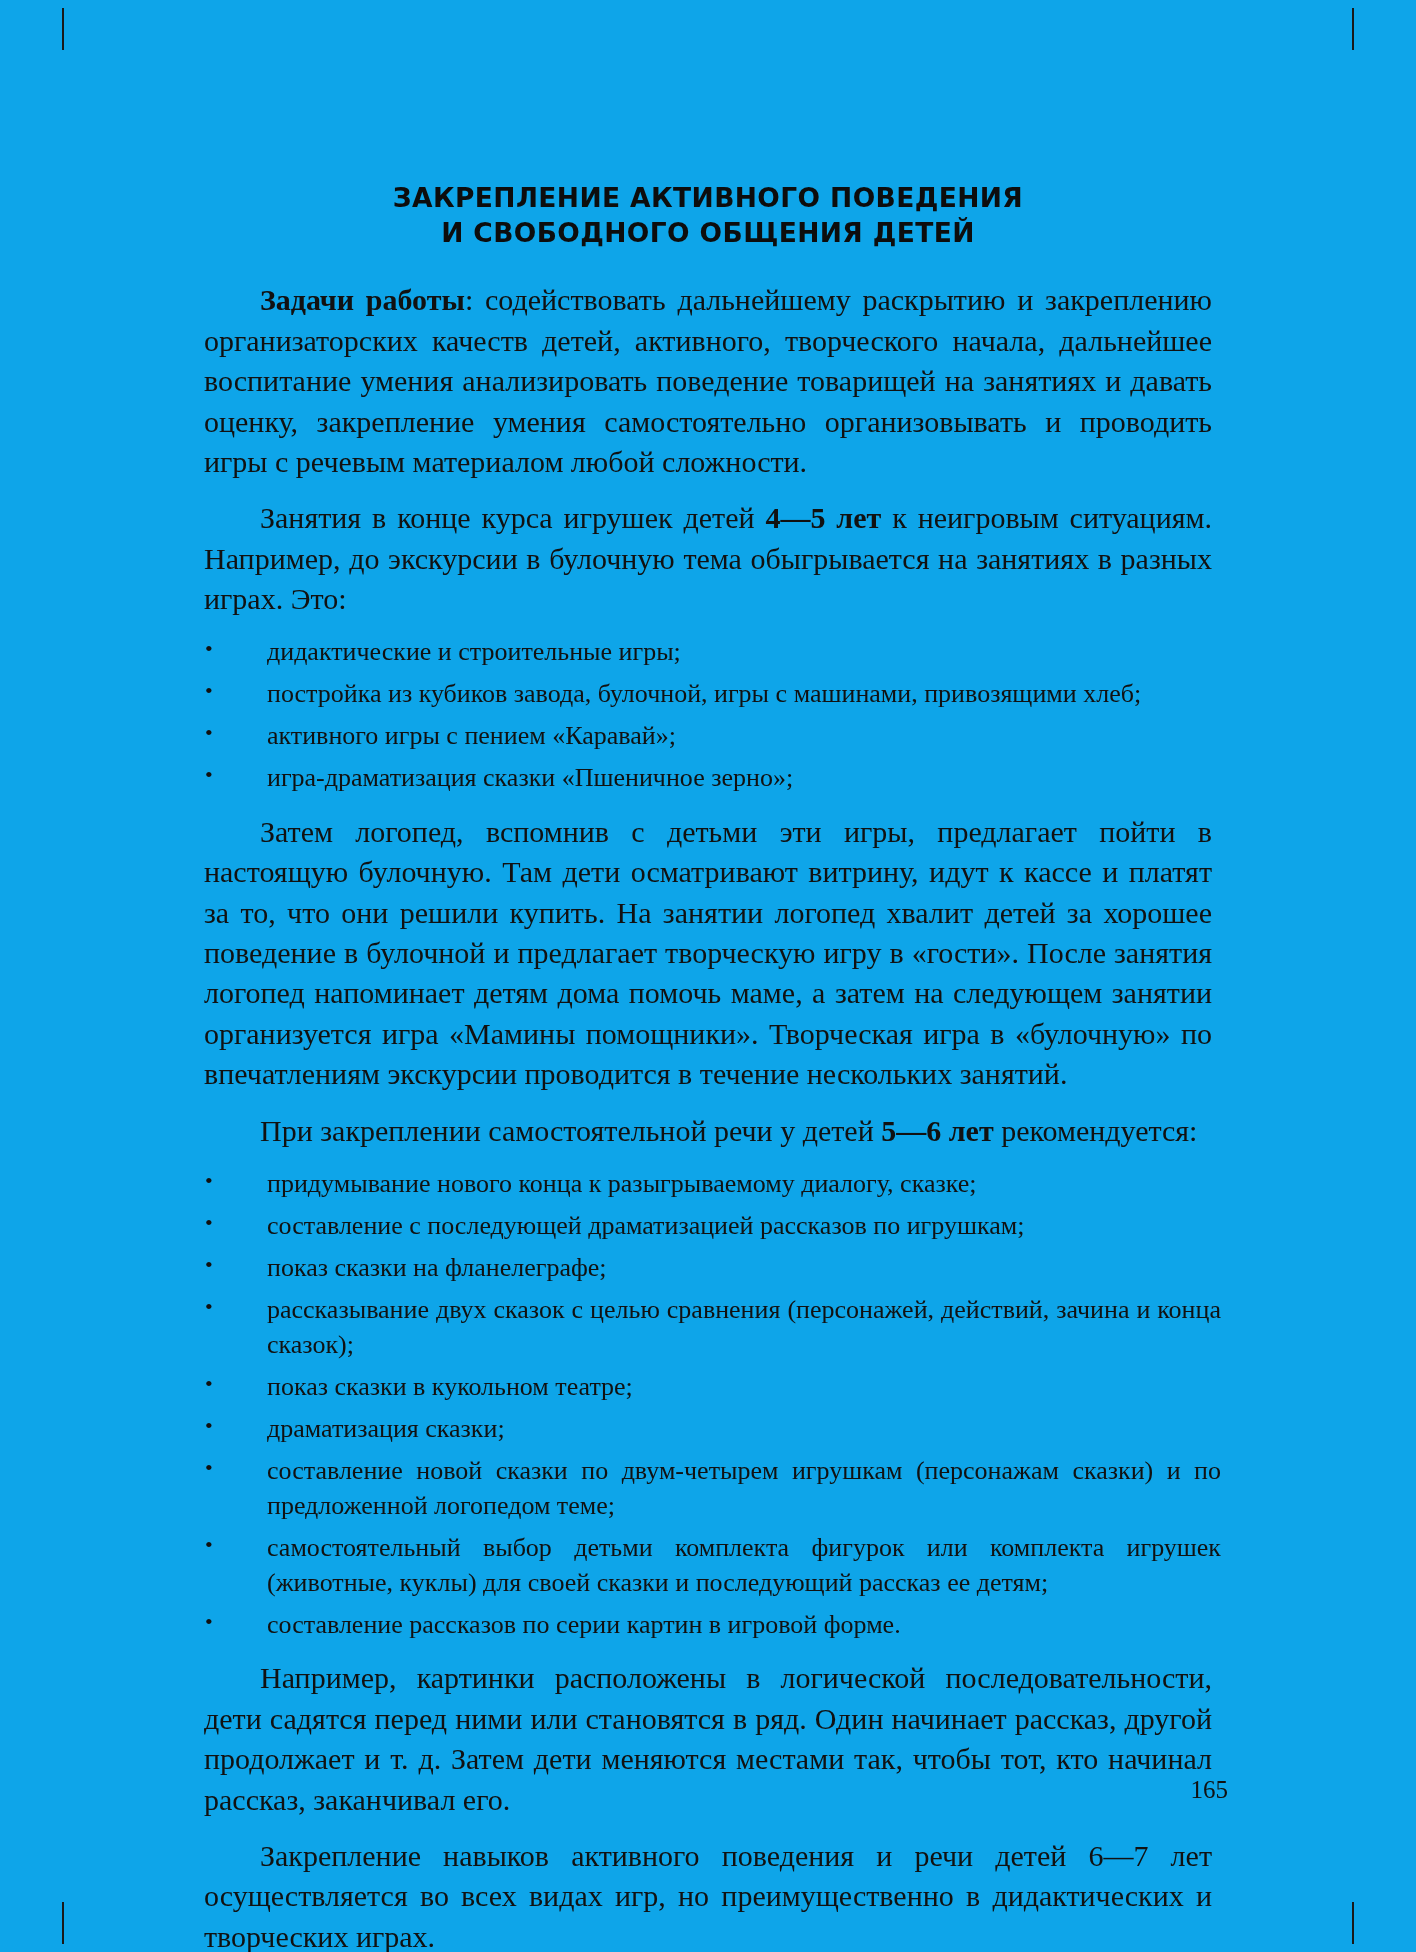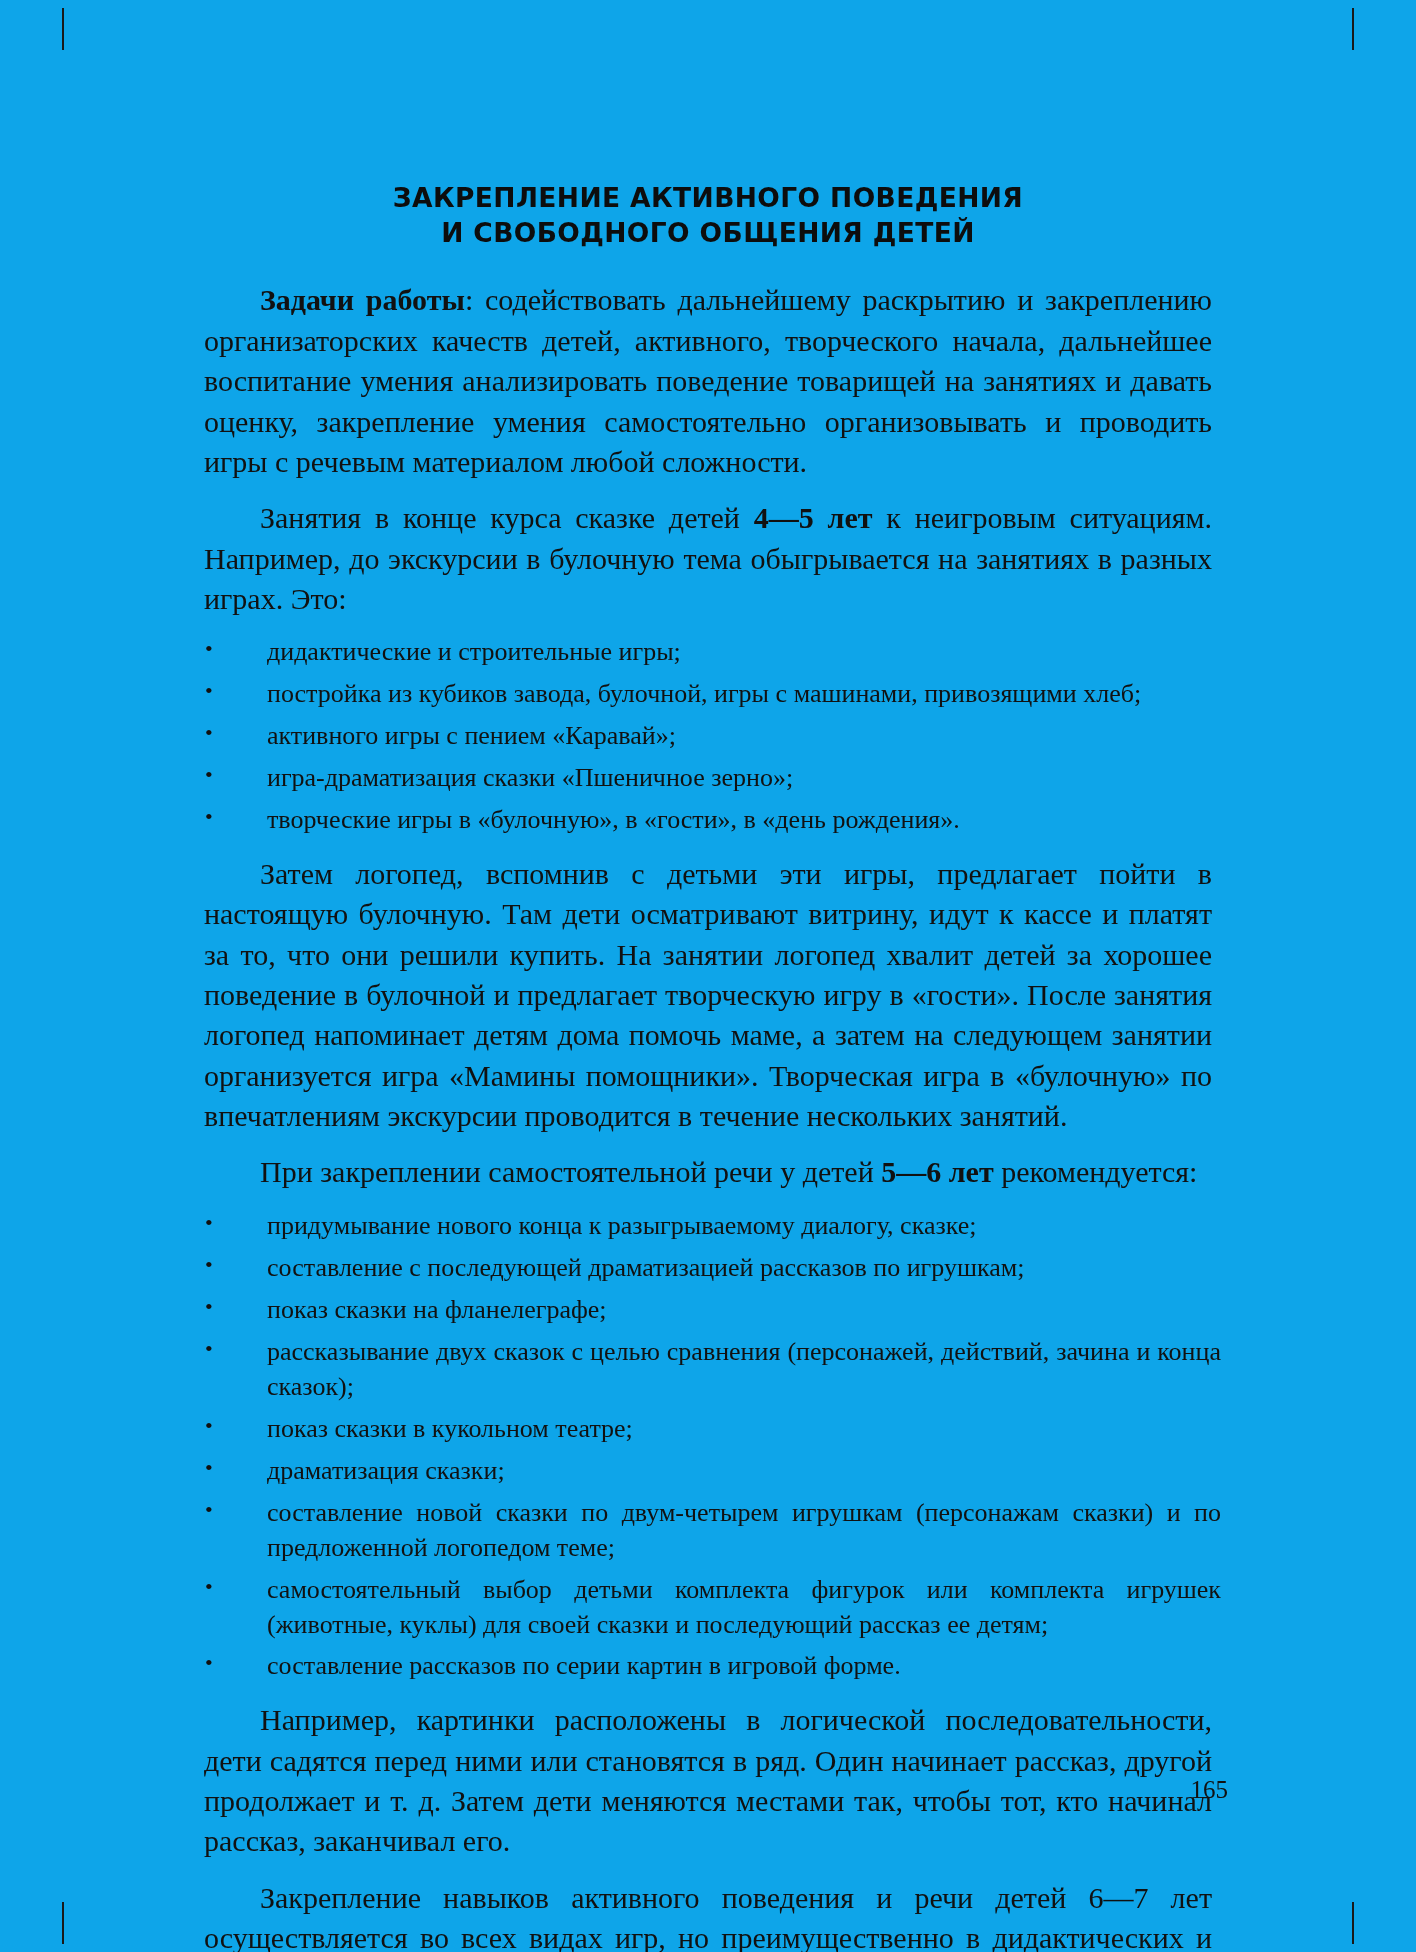--- a/index.html
+++ b/index.html
@@ -101,28 +101,27 @@
 
   <div class="content">
 
     <h1 class="title">
       <span class="line">ЗАКРЕПЛЕНИЕ АКТИВНОГО ПОВЕДЕНИЯ</span>
       <span class="line">И СВОБОДНОГО ОБЩЕНИЯ ДЕТЕЙ</span>
     </h1>
 
     <p class="para"><span class="bold">Задачи работы</span><span>: содействовать дальнейшему раскрытию и закреплению организаторских качеств детей, активного, творческого начала, дальнейшее воспитание умения анализировать поведение товарищей на занятиях и давать оценку, закрепление умения самостоятельно организовывать и проводить игры с речевым материалом любой сложности.</span></p>
 
-    <p class="para"><span>Занятия в конце курса сказке детей </span><span class="bold">4—5 лет</span><span> к неигровым ситуациям. Например, до экскурсии в булочную тема обыгрывается на занятиях в разных играх. Это:</span></p>
+    <p class="para"><span>Занятия в конце курса игрушек детей </span><span class="bold">4—5 лет</span><span> к неигровым ситуациям. Например, до экскурсии в булочную тема обыгрывается на занятиях в разных играх. Это:</span></p>
 
     <ul class="bullets">
       <li>дидактические и строительные игры;</li>
       <li>постройка из кубиков завода, булочной, игры с машинами, привозящими хлеб;</li>
       <li>активного игры с пением «Каравай»;</li>
       <li>игра-драматизация сказки «Пшеничное зерно»;</li>
-      <li>творческие игры в «булочную», в «гости», в «день рождения».</li>
     </ul>
 
     <p class="para">Затем логопед, вспомнив с детьми эти игры, предлагает пойти в настоящую булочную. Там дети осматривают витрину, идут к кассе и платят за то, что они решили купить. На занятии логопед хвалит детей за хорошее поведение в булочной и предлагает творческую игру в «гости». После занятия логопед напоминает детям дома помочь маме, а затем на следующем занятии организуется игра «Мамины помощники». Творческая игра в «булочную» по впечатлениям экскурсии проводится в течение нескольких занятий.</p>
 
     <p class="para"><span>При закреплении самостоятельной речи у детей </span><span class="bold">5—6 лет</span><span> рекомендуется:</span></p>
 
     <ul class="bullets">
       <li>придумывание нового конца к разыгрываемому диалогу, сказке;</li>
       <li>составление с последующей драматизацией рассказов по игрушкам;</li>
       <li>показ сказки на фланелеграфе;</li>

